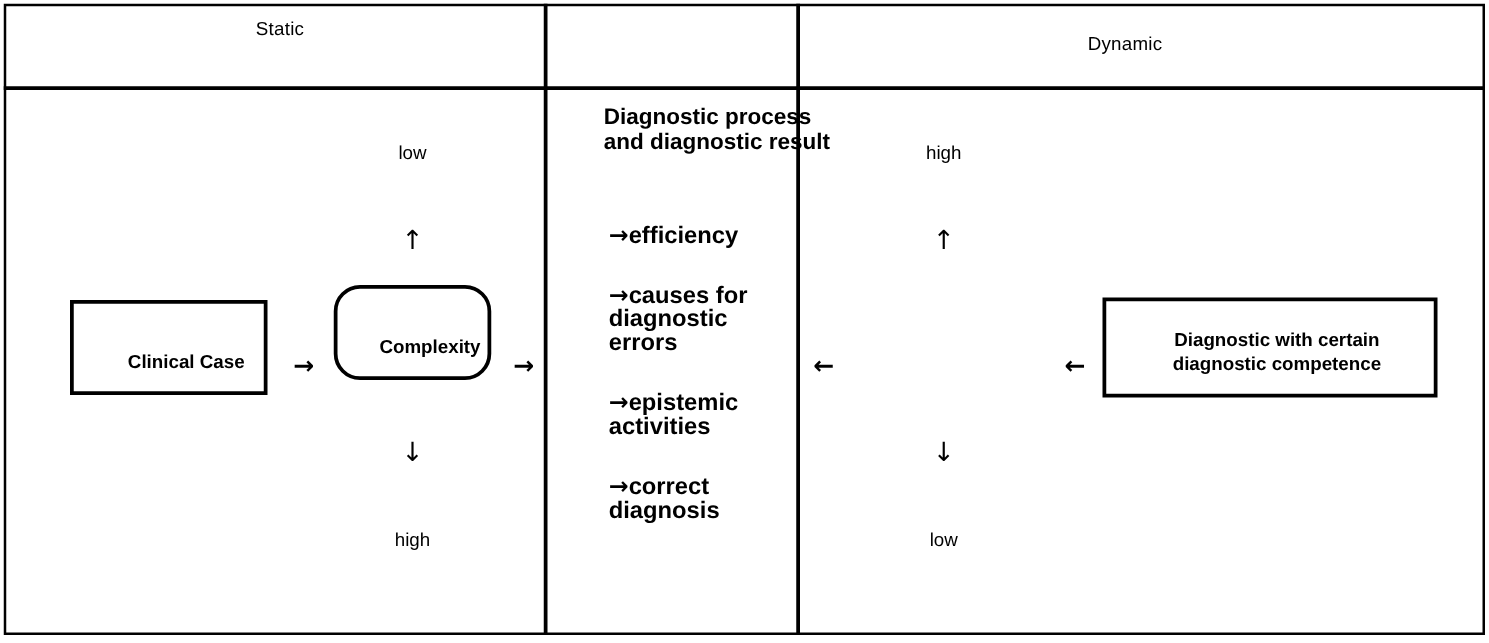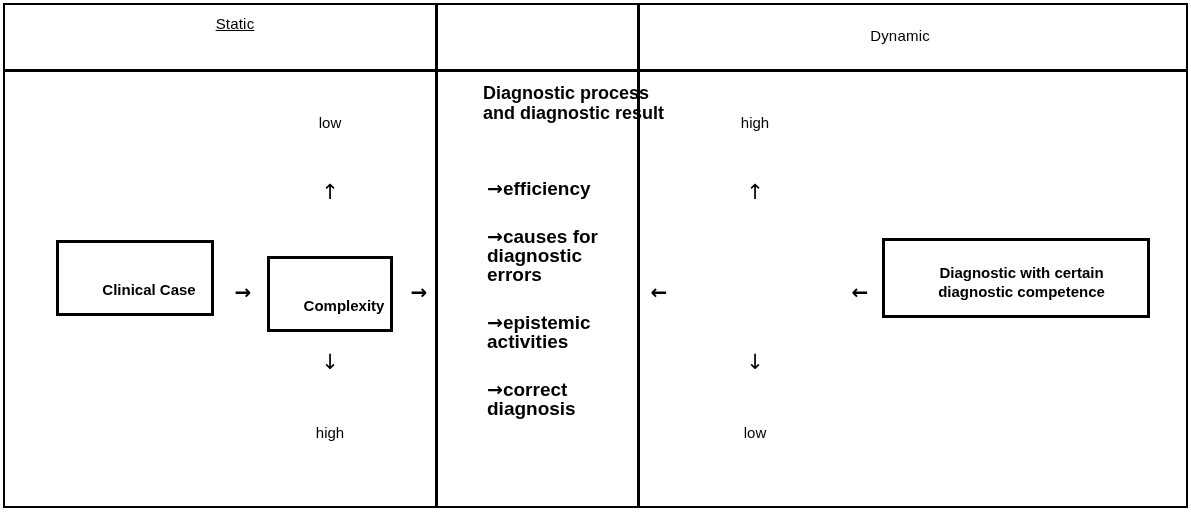--- a/index.html
+++ b/index.html
@@ -63,21 +63,21 @@
   .hdr {
     position: absolute;
     top: 12px;
     height: 24px;
     line-height: 24px;
     text-align: center;
     font-size: 15px;
     font-weight: normal;
     letter-spacing: 0.2px;
   }
-  .hdr-static  { left: 21px;   width: 428px; text-decoration: underline; }
+  .hdr-static  { left: 10px;   width: 428px; }
   .hdr-middle  { left: 440px; width: 196px; }
   .hdr-dynamic { left: 627px; width: 546px; margin-top: 12px; }
 
   
   .scale-label {
     position: absolute;
     font-size: 15px;
     line-height: 18px;
     text-align: center;
     width: 120px;
@@ -174,21 +174,21 @@
   <div class="scale-label" style="left:270px; top:114px;">low</div>
 
   <div class="v-arrow" style="left:270px; top:181px;">↑</div>
 
   <div class="flow-box one-line" style="left:56px; top:240px; width:158px; height:76px;">
     <div class="box-text">Clinical Case</div>
   </div>
 
   <div class="h-arrow" style="left:228px; top:281px;">→</div>
 
-  <div class="flow-box one-line" style="left:267px; top:256px; width:126px; height:76px;">
+  <div class="flow-box one-line" style="left:267px; top:228px; width:126px; height:76px;border-radius:21px;">
     <div class="box-text">Complexity</div>
   </div>
 
   <div class="h-arrow" style="left:404px; top:281px;">→</div>
 
   <div class="v-arrow" style="left:270px; top:351px;">↓</div>
 
   <div class="scale-label" style="left:270px; top:424px;">high</div>
 
   <div class="mid-heading">Diagnostic process and diagnostic result</div>

